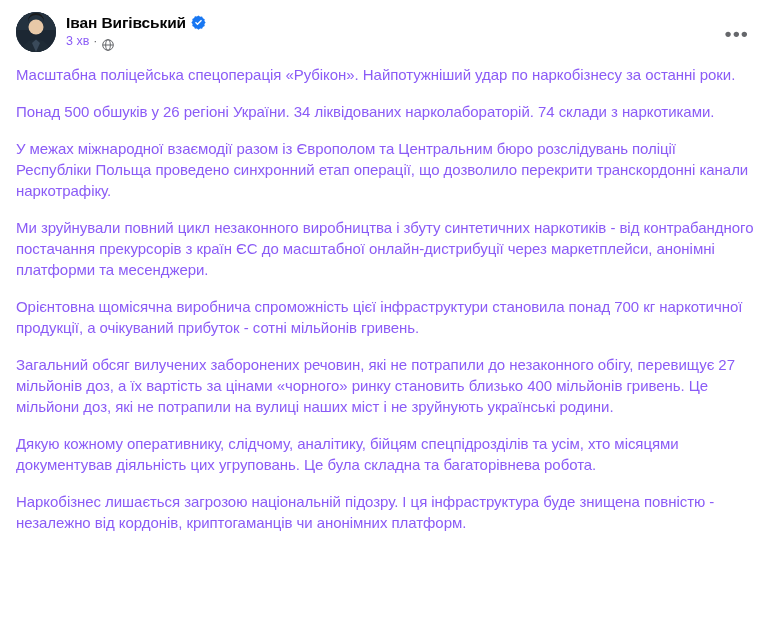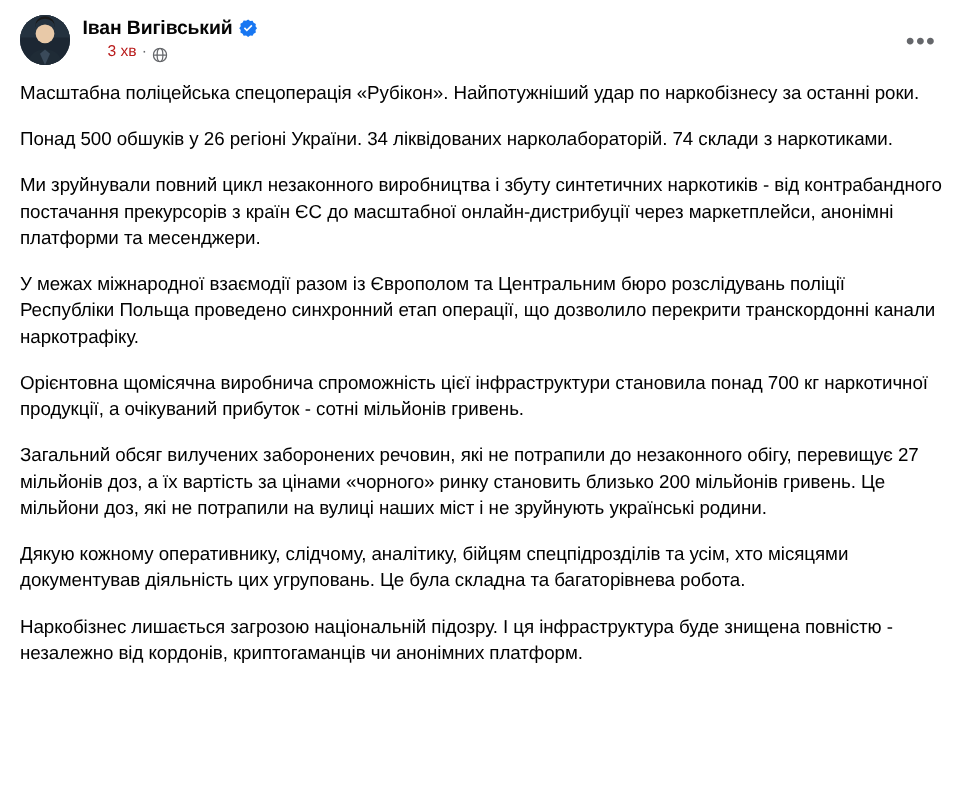--- a/index.html
+++ b/index.html
@@ -57,23 +57,22 @@
     display: inline-block;
   }
   .meta-line {
     display: flex;
     align-items: center;
     gap: 4px;
     margin-top: 2px;
   }
   .meta-time {
     font-size: 12.5px;
-    color: #b91c1c;
+    color: #8b5cf6;
     line-height: 15px;
-    margin-left: 20px;
   }
   .meta-dot {
     font-size: 12.5px;
     color: #65676b;
     line-height: 15px;
   }
   .globe-icon {
     width: 12px;
     height: 12px;
     display: inline-block;
@@ -99,21 +98,21 @@
     line-height: 10px;
     font-weight: bold;
   }
   .post-body {
     padding-top: 8px;
   }
   .post-body p {
     margin: 0 0 16px 0;
     font-size: 15px;
     line-height: 21px;
-    color: #000000;
+    color: #8b5cf6;
     letter-spacing: -0.05px;
   }
   .post-body p:last-child { margin-bottom: 6px; }
 </style>
 </head>
 <body>
 
 <div class="post">
 
   <div class="post-header">
@@ -153,21 +152,21 @@
     </div>
 
     <div class="more-btn">
       <span class="dots">•••</span>
     </div>
   </div>
 
   <div class="post-body">
     <p>Масштабна поліцейська спецоперація «Рубікон». Найпотужніший удар по наркобізнесу за останні роки.</p>
     <p>Понад 500 обшуків у 26 регіоні України. 34 ліквідованих нарколабораторій. 74 склади з наркотиками.</p>
+    <p>У межах міжнародної взаємодії разом із Європолом та Центральним бюро розслідувань поліції Республіки Польща проведено синхронний етап операції, що дозволило перекрити транскордонні канали наркотрафіку.</p>
     <p>Ми зруйнували повний цикл незаконного виробництва і збуту синтетичних наркотиків - від контрабандного постачання прекурсорів з країн ЄС до масштабної онлайн-дистрибуції через маркетплейси, анонімні платформи та месенджери.</p>
-    <p>У межах міжнародної взаємодії разом із Європолом та Центральним бюро розслідувань поліції Республіки Польща проведено синхронний етап операції, що дозволило перекрити транскордонні канали наркотрафіку.</p>
     <p>Орієнтовна щомісячна виробнича спроможність цієї інфраструктури становила понад 700 кг наркотичної продукції, а очікуваний прибуток - сотні мільйонів гривень.</p>
-    <p>Загальний обсяг вилучених заборонених речовин, які не потрапили до незаконного обігу, перевищує 27 мільйонів доз, а їх вартість за цінами «чорного» ринку становить близько 200 мільйонів гривень. Це мільйони доз, які не потрапили на вулиці наших міст і не зруйнують українські родини.</p>
+    <p>Загальний обсяг вилучених заборонених речовин, які не потрапили до незаконного обігу, перевищує 27 мільйонів доз, а їх вартість за цінами «чорного» ринку становить близько 400 мільйонів гривень. Це мільйони доз, які не потрапили на вулиці наших міст і не зруйнують українські родини.</p>
     <p>Дякую кожному оперативнику, слідчому, аналітику, бійцям спецпідрозділів та усім, хто місяцями документував діяльність цих угруповань. Це була складна та багаторівнева робота.</p>
     <p>Наркобізнес лишається загрозою національній підозру. І ця інфраструктура буде знищена повністю - незалежно від кордонів, криптогаманців чи анонімних платформ.</p>
   </div>
 
 </div>
 
 </body></html>

